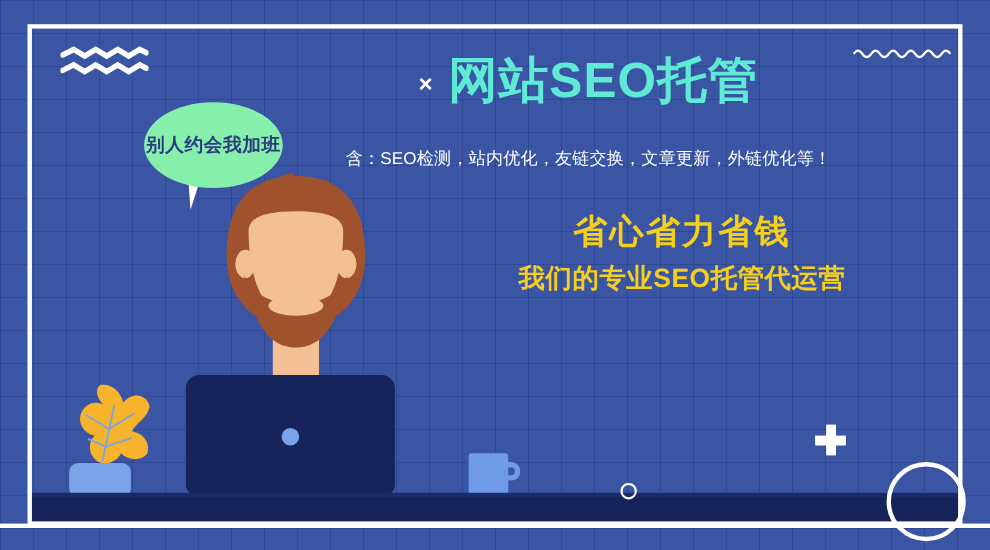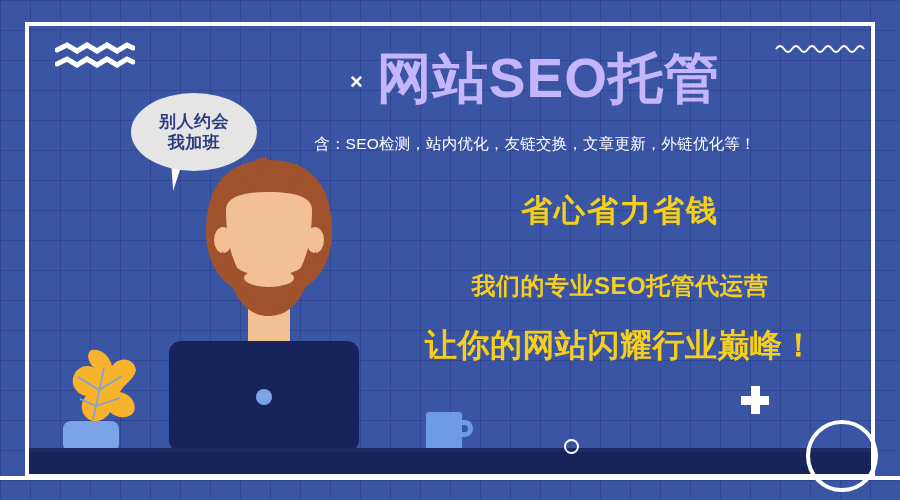--- a/index.html
+++ b/index.html
@@ -102,22 +102,22 @@
     gap: 14px;
   }
   .title-x {
     color: #ffffff;
     font-size: 22px;
     font-weight: 700;
     line-height: 1;
     transform: translateY(4px);
   }
   .main-title {
-    color: #c4b5fd;
-    font-size: 55px;
+    color: #5eead4;
+    font-size: 45px;
     font-weight: 700;
     letter-spacing: 1px;
     line-height: 1.1;
     white-space: nowrap;
     text-align: center;
   }
   .subtitle {
     position: absolute;
     left: 300px;
     top: 118px;
@@ -136,34 +136,33 @@
     left: 370px;
     top: 190px;
     width: 500px;
     text-align: center;
   }
   .slogan {
     color: #f5cf1e;
     font-weight: 700;
     white-space: nowrap;
   }
-  .slogan-1 { font-size: 31px; letter-spacing: 2px; margin-bottom: 38px; }
+  .slogan-1 { font-size: 31px; letter-spacing: 2px; margin-bottom: 5px; }
   .slogan-2 { font-size: 24px; letter-spacing: 0.5px; margin-bottom: 22px; }
   .slogan-3 { font-size: 32px; letter-spacing: 0.5px; }
   
   .bubble {
     position: absolute;
     left: 131px;
     top: 93px;
     width: 126px;
     height: 78px;
-    background: #e5e5e5;
+    background: #86efac;
     border-radius: 50% / 50%;
     display: flex;
-    flex-direction: column;
     align-items: center;
     justify-content: center;
     line-height: 1.26;
   }
   .bubble-line {
     color: #2b3d80;
     font-size: 17px;
     font-weight: 700;
     letter-spacing: 0.5px;
     white-space: nowrap;
@@ -336,16 +335,15 @@
 
   <div class="title-row">
     <span class="title-x">×</span>
     <span class="main-title">网站SEO托管</span>
   </div>
   <div class="subtitle">含：SEO检测，站内优化，友链交换，文章更新，外链优化等！</div>
 
   <div class="slogans">
     <div class="slogan slogan-1">省心省力省钱</div>
     <div class="slogan slogan-2">我们的专业SEO托管代运营</div>
-    <div class="slogan slogan-3">让你的网站闪耀行业巅峰！</div>
   </div>
 
 </div>
 
 </body></html>

